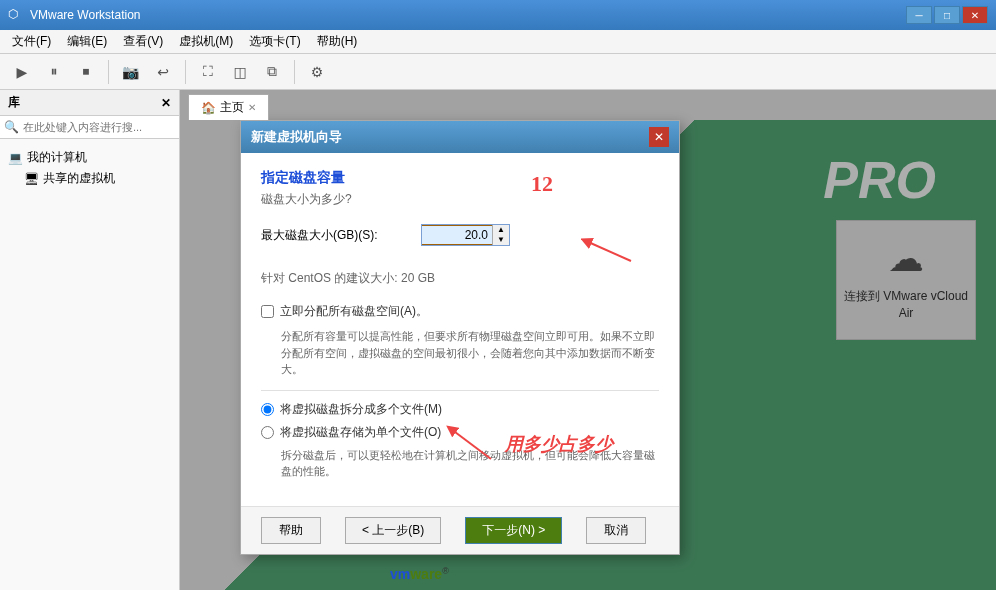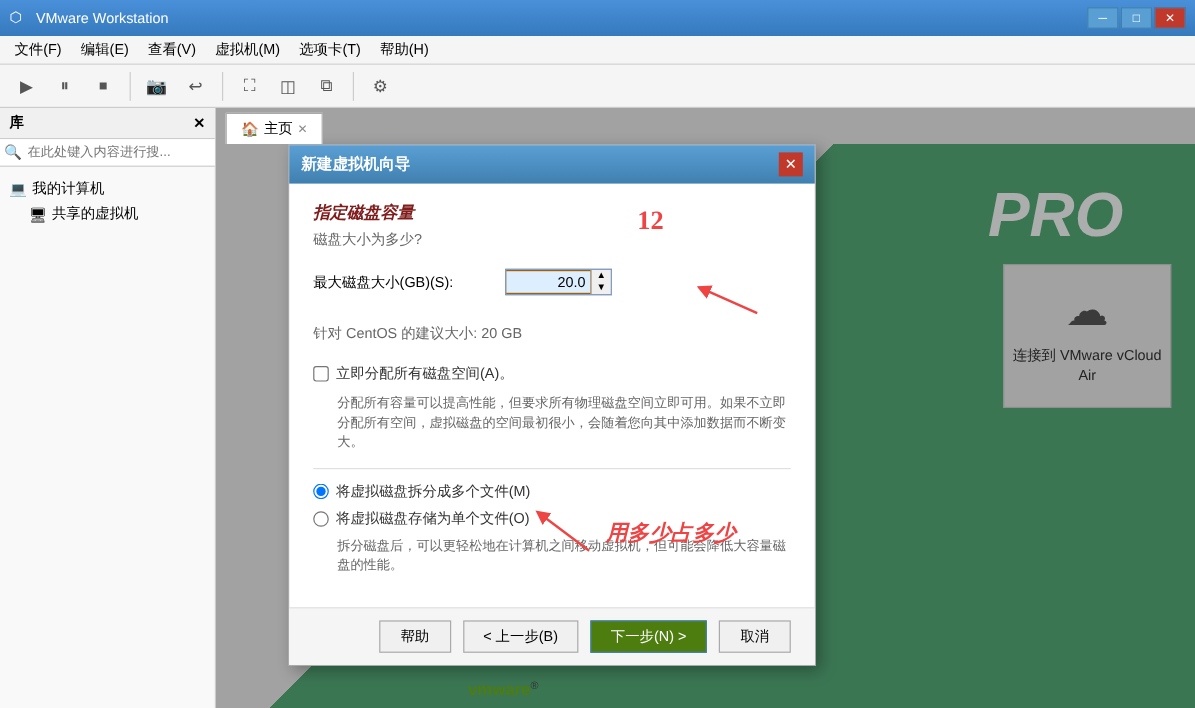--- a/index.html
+++ b/index.html
@@ -208,22 +208,21 @@
       font-size: 12px;
       display: flex; align-items: center; justify-content: center;
     }
     .dialog-content {
       padding: 16px 20px;
     }
     .dialog-section-title {
       font-size: 14px;
       font-weight: bold;
       margin-bottom: 4px;
-      color: #7f1d1d;
-      font-style: italic;
+      color: #1d4ed8;
     }
     .dialog-section-subtitle {
       font-size: 12px;
       color: #666;
       margin-bottom: 16px;
     }
     .form-row {
       display: flex;
       align-items: center;
       margin-bottom: 24px;
@@ -301,22 +300,21 @@
       margin-bottom: 10px;
       line-height: 1.5;
     }
 
     .divider { height: 1px; background: #e0e0e0; margin: 10px 0; }
 
     
     .dialog-footer {
       padding: 10px 20px;
       display: flex;
-      justify-content: flex-end;
-      gap: 10px;
+      gap: 24px;
       border-top: 1px solid #e0e0e0;
       background: #f5f5f5;
     }
     .dialog-btn {
       padding: 4px 16px;
       font-size: 12px;
       background: #f0f0f0;
       border: 1px solid #aaa;
       cursor: pointer;
       min-width: 60px;
@@ -479,17 +477,17 @@
 
       <div class="dialog-footer">
         <button class="dialog-btn">帮助</button>
         <button class="dialog-btn">&lt; 上一步(B)</button>
         <button class="dialog-btn primary">下一步(N) &gt;</button>
         <button class="dialog-btn">取消</button>
       </div>
     </div>
 
     <div style="position:absolute; bottom:8px; left:210px;">
-      <span style="font-weight:bold; font-size:14px; color:#4d7c0f;">vm</span><span style="font-weight:700; font-size:14px; color:#4d7c0f;">ware</span><span style="font-size:9px; vertical-align:super; color:#333;">®</span>
+      <span style="font-weight:bold; font-size:14px; color:#1d4ed8;">vm</span><span style="font-weight:700; font-size:14px; color:#4d7c0f;">ware</span><span style="font-size:9px; vertical-align:super; color:#333;">®</span>
     </div>
 
   </div>
 </div>
 
 </body></html>

